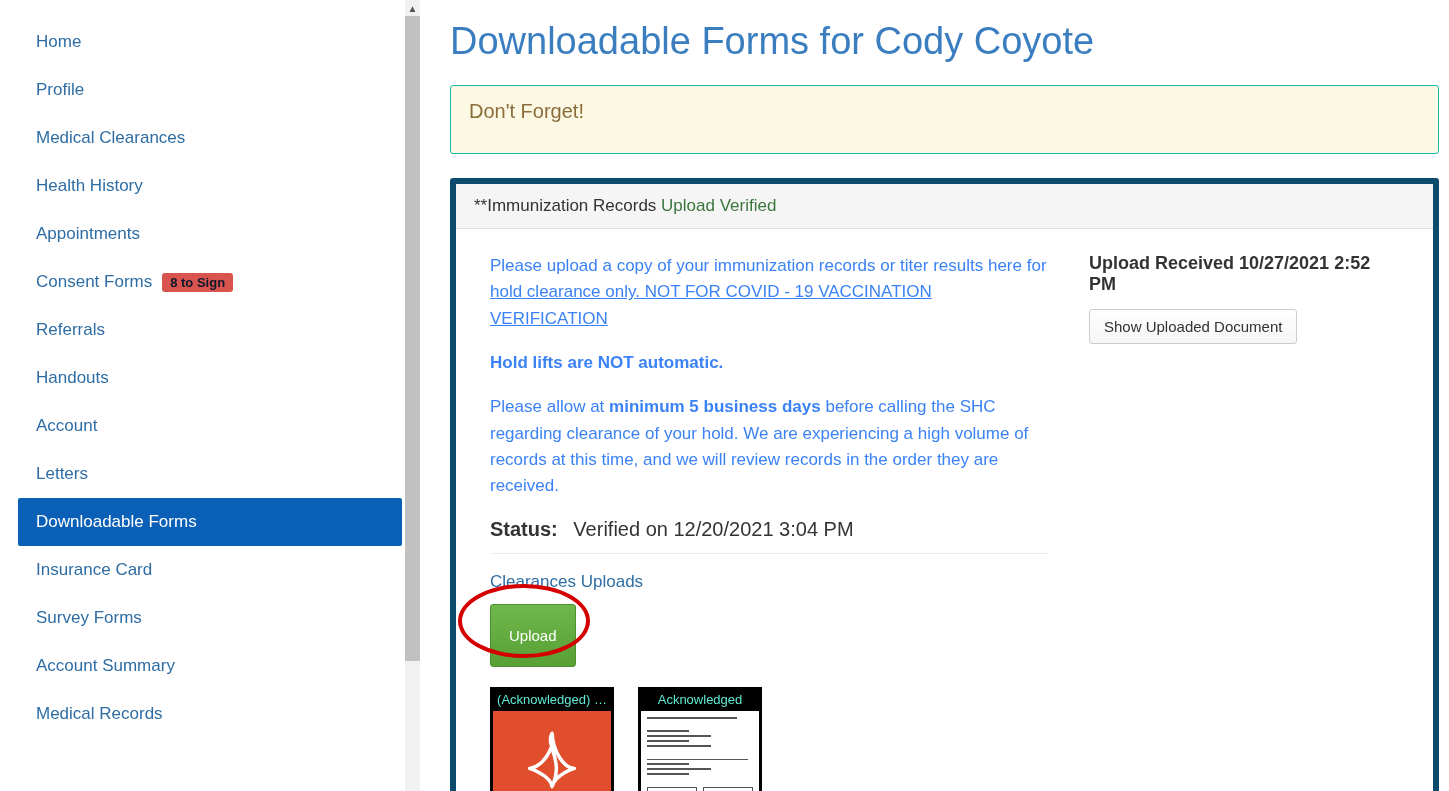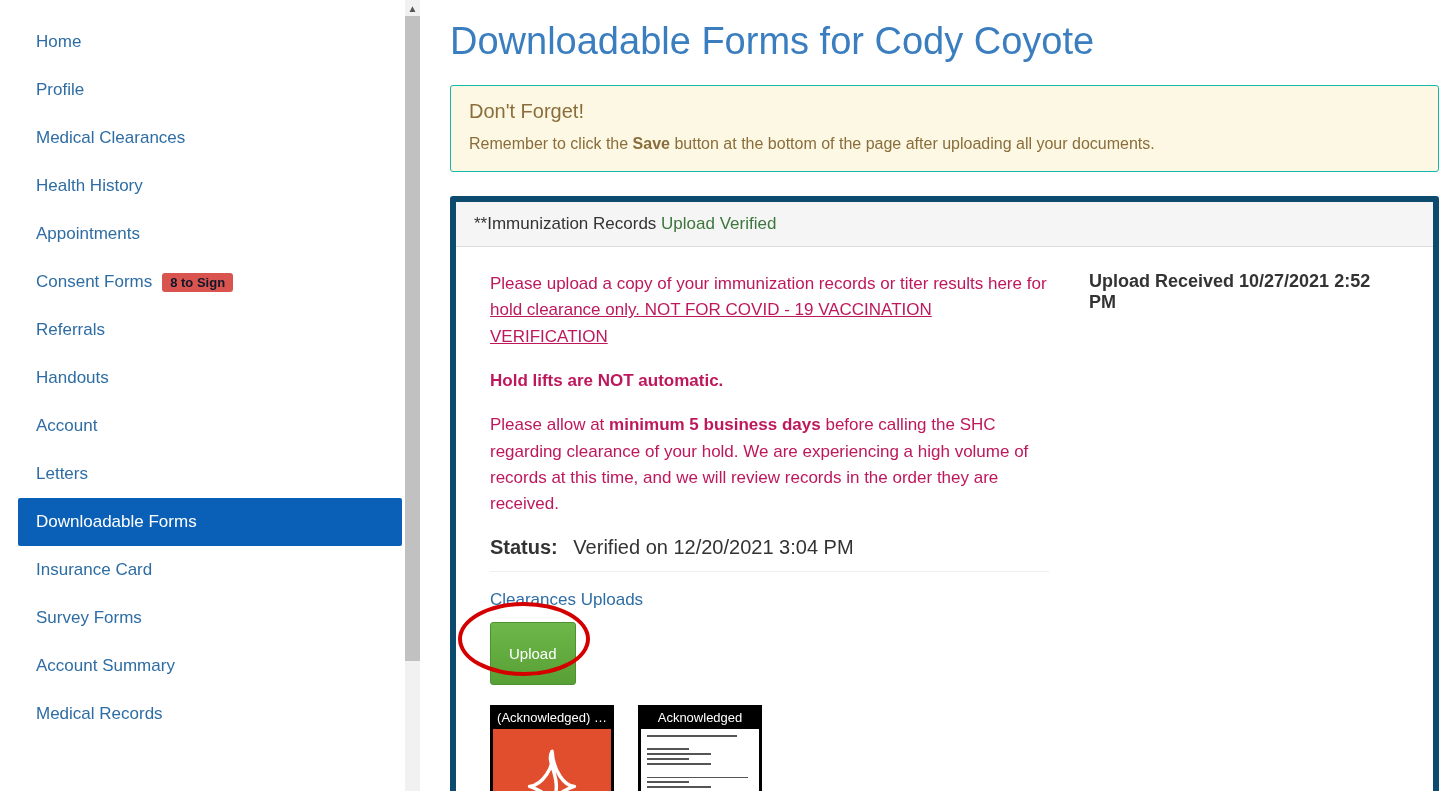--- a/index.html
+++ b/index.html
@@ -131,21 +131,21 @@
     background: linear-gradient(#fff,#f5f5f5);
     cursor: pointer;
     color:#333;
   }
   .btn-green {
     background: linear-gradient(#6eb74a,#58a035);
     border: 1px solid #4c9230;
     color: #fff;
     padding: 22px 18px;
   }
-  .instr { font-size:17px; color:#be185d; line-height:1.55; }
+  .instr { font-size:17px; color:#3b82f6; line-height:1.55; }
   .instr u { text-decoration: underline; }
   .instr-block { margin-bottom:18px; }
   .status-line { font-size:20px; margin-top:2px; margin-bottom:12px; }
   .status-label { font-weight:700; margin-right:10px; }
   .divider { border:none; border-top:1px solid #eee; margin: 0 0 18px 0; }
   .additional-title {
     font-size:17px;
     color:#2e6da4;
     margin-bottom:12px;
   }
@@ -162,21 +162,21 @@
   }
   .thumbs { display:flex; gap:24px; }
   .thumb {
     width: 124px;
     background:#000;
     padding:3px;
     text-align:center;
   }
   .thumb-label {
     background:#000;
-    color:#ffffff;
+    color:#5eead4;
     font-size:13px;
     padding:2px 2px 4px 2px;
     white-space:nowrap;
     overflow:hidden;
     text-overflow: ellipsis;
   }
   .thumb-img {
     background:#fff;
     width:118px;
     height:98px;
@@ -268,23 +268,20 @@
       <div class="sidebar-scroll-arrow">▲</div>
       <div class="sidebar-scroll-thumb"></div>
     </div>
   </nav>
 
   <main class="main">
     <h1 class="page-title">Downloadable Forms for Cody Coyote</h1>
 
     <div class="alert">
       <div class="alert-title">Don't Forget!</div>
-      <div class="alert-text">
-        <span>Remember to click the </span><strong>Save</strong><span> button at the bottom of the page after uploading all your documents.</span>
-      </div>
     </div>
 
     <div class="panel">
       <div class="panel-header">
         <span>**Immunization Records </span><span class="verified">Upload Verified</span>
       </div>
       <div class="panel-body">
 
         <div class="panel-left">
           <p class="instr instr-block">
@@ -340,19 +337,20 @@
                     <div style="flex:1; border:1px solid #555; height:16px;"></div>
                   </div>
                 </div>
               </div>
             </div>
           </div>
         </div>
 
         <div class="panel-right">
           <div class="panel-right-title">Upload Received 10/27/2021 2:52 PM</div>
+          <button class="btn">Show Uploaded Document</button>
         </div>
 
       </div>
     </div>
   </main>
 
 </div>
 
 </body></html>

